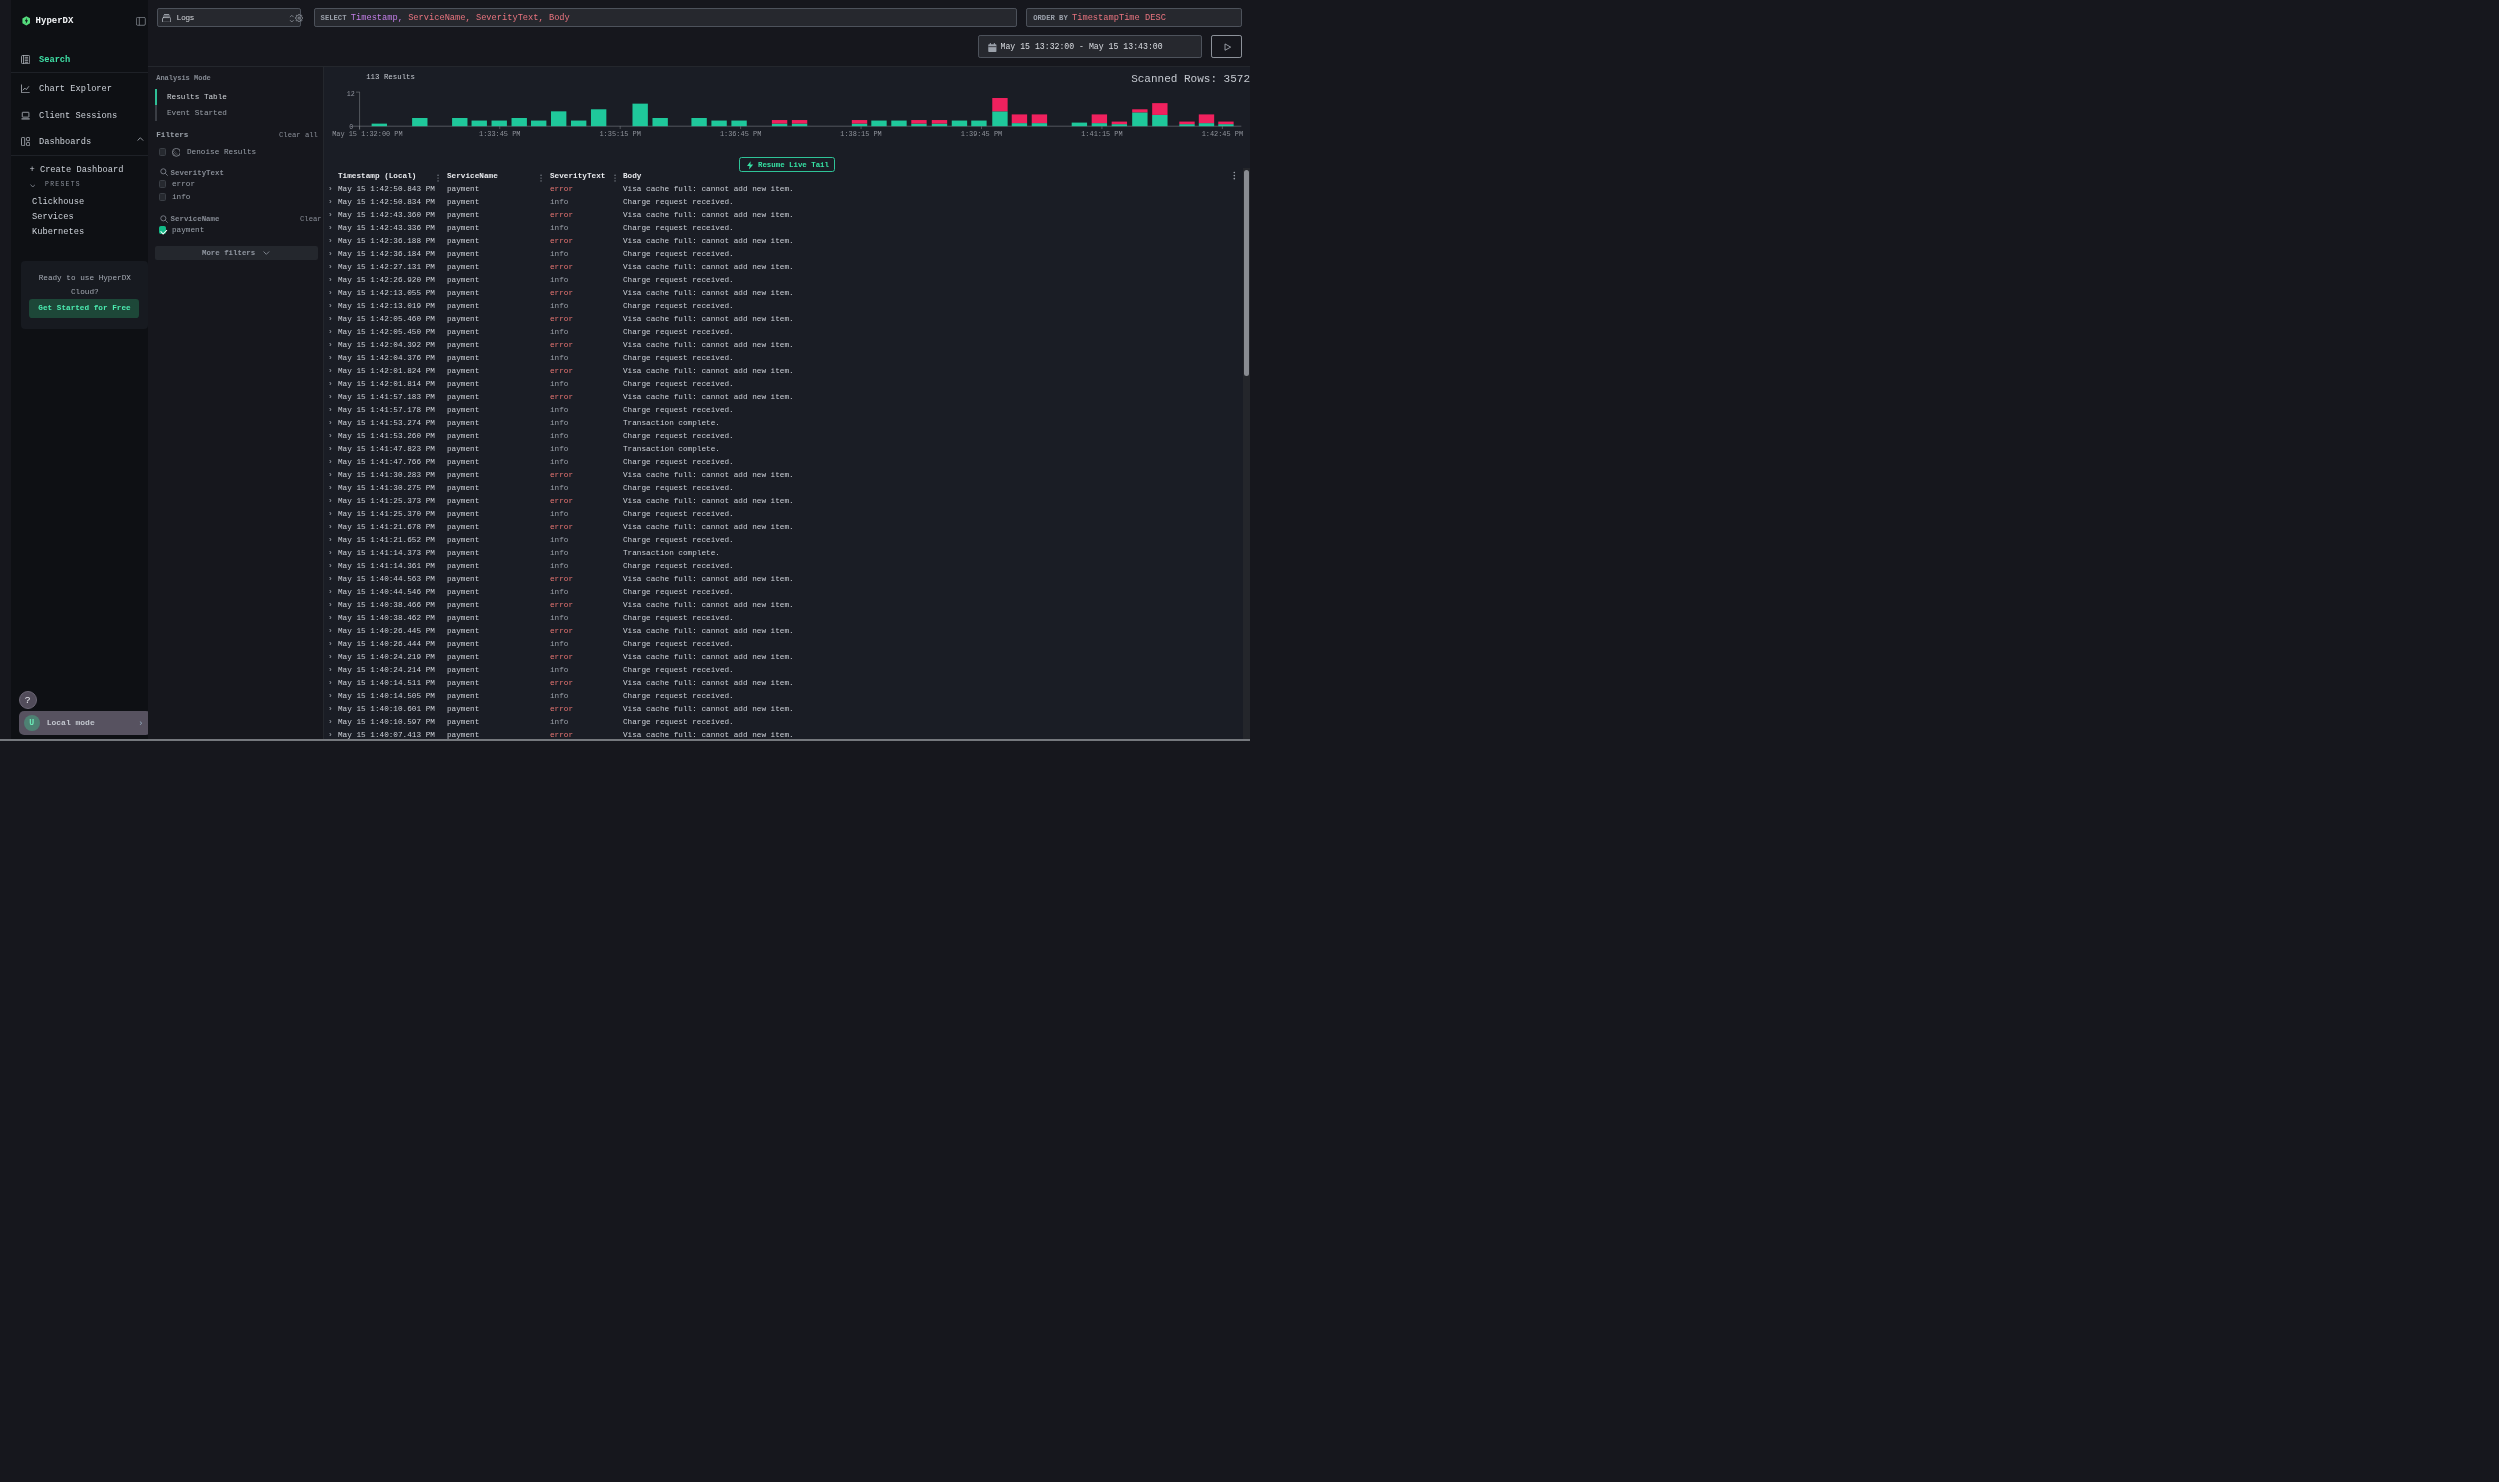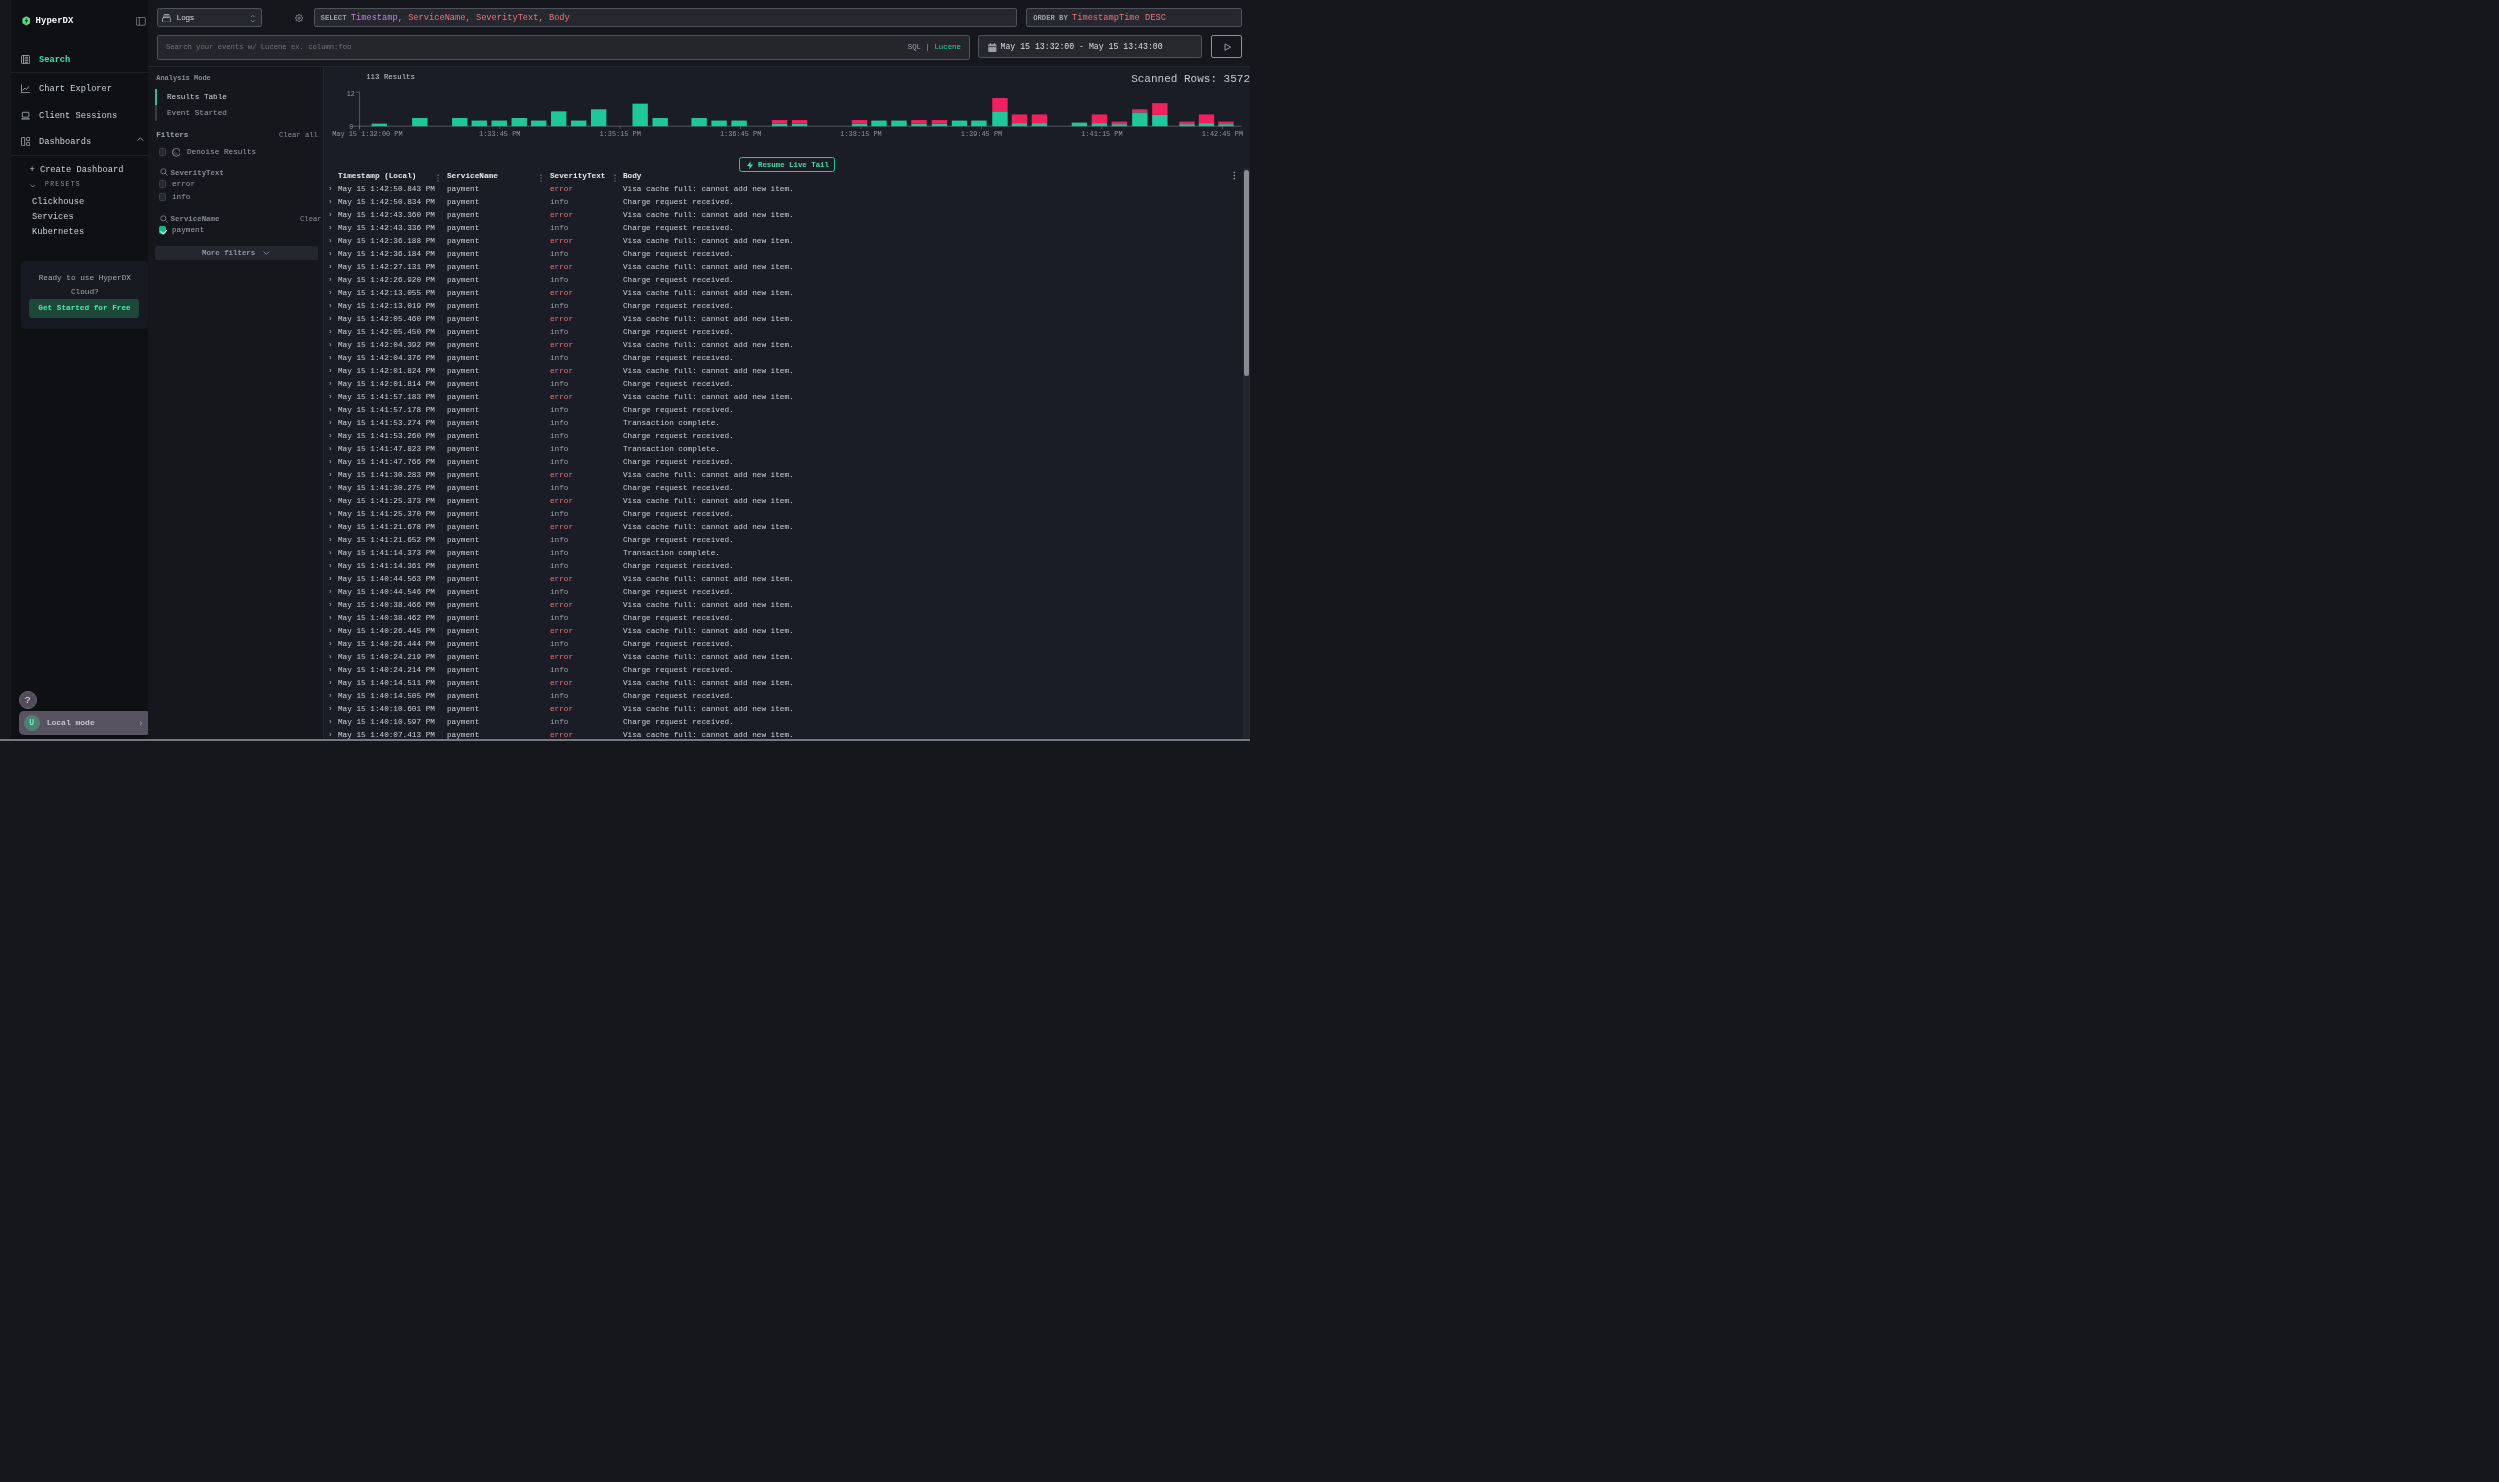--- a/index.html
+++ b/index.html
@@ -33,21 +33,21 @@
   background:#575260; }
 #localmode .av { position:absolute; left:5.1px; top:4.1px; width:16px; height:16px; border-radius:50%;
   background:#4e8173; color:#6cecb8; font-weight:bold; font-size:8.2px; text-align:center; line-height:16px; }
 #localmode .lm { position:absolute; left:28px; top:7.2px; font-size:8px; font-weight:bold; color:#c3c7cf; }
 #localmode .ch { position:absolute; right:7.2px; top:6.7px; color:#93a9bd; font-size:9.2px; }
 
 
 #topbar { position:absolute; left:148px; top:0; width:1102px; height:67px; background:#16171d;
   border-bottom:0.5px solid #24272d; }
 .box { position:absolute; background:#26282e; border:0.5px solid #4d525b; border-radius:2.1px; }
-#logsbox { left:8.7px; top:8.2px; width:105px; height:18.5px;padding-left:38px; }
+#logsbox { left:8.7px; top:8.2px; width:144px; height:18.5px;padding-left:38px; }
 #logsbox .t { position:absolute; left:19px; top:4.1px; font-family:"Liberation Sans",sans-serif; font-size:8px; color:#d4d7dc; }
 #logsbox svg.ic { position:absolute; left:4.4px; top:4.6px; }
 #logsbox .ud { position:absolute; right:5.1px; top:3.6px; }
 #gear { position:absolute; left:147px; top:14px; }
 #selbox { left:166px; top:8.2px; width:703px; height:18.5px; }
 #selbox .inner { position:absolute; left:5.6px; top:3.6px; font-size:8.7px; white-space:pre; }
 .kw { font-size:7.2px; font-weight:bold; color:#9ba1ab; }
 .purple { color:#c47fe8; }
 .salmon { color:#e8747f; }
 #orderbox { left:878px; top:8.2px; width:216px; height:18.5px; }
@@ -212,24 +212,20 @@
   </div>
   <svg id="gear" width="8.2" height="8.2" viewBox="0 0 24 24" fill="none" stroke="#aab0b8" stroke-width="2">
     <circle cx="12" cy="12" r="3.2"></circle>
     <path d="M19.4 15a1.65 1.65 0 0 0 .33 1.82l.06.06a2 2 0 1 1-2.83 2.83l-.06-.06a1.65 1.65 0 0 0-1.82-.33 1.65 1.65 0 0 0-1 1.51V21a2 2 0 1 1-4 0v-.09A1.65 1.65 0 0 0 9 19.4a1.65 1.65 0 0 0-1.82.33l-.06.06a2 2 0 1 1-2.83-2.83l.06-.06a1.65 1.65 0 0 0 .33-1.82 1.65 1.65 0 0 0-1.51-1H3a2 2 0 1 1 0-4h.09A1.65 1.65 0 0 0 4.6 9a1.65 1.65 0 0 0-.33-1.82l-.06-.06a2 2 0 1 1 2.83-2.83l.06.06a1.65 1.65 0 0 0 1.82.33H9a1.65 1.65 0 0 0 1-1.51V3a2 2 0 1 1 4 0v.09a1.65 1.65 0 0 0 1 1.51 1.65 1.65 0 0 0 1.82-.33l.06-.06a2 2 0 1 1 2.83 2.83l-.06.06a1.65 1.65 0 0 0-.33 1.82V9a1.65 1.65 0 0 0 1.51 1H21a2 2 0 1 1 0 4h-.09a1.65 1.65 0 0 0-1.51 1z"></path>
   </svg>
   <div class="box" id="selbox">
     <span class="inner"><span class="kw">SELECT </span><span class="purple">Timestamp, </span><span class="salmon">ServiceName, SeverityText, Body</span></span>
   </div>
   <div class="box" id="orderbox">
     <span class="inner"><span class="kw">ORDER BY </span><span class="salmon">TimestampTime DESC</span></span>
-  </div>
-  <div class="box" id="searchbox">
-    <span class="ph">Search your events w/ Lucene ex. column:foo</span>
-    <span class="langs">SQL | <span class="luc">Lucene</span></span>
   </div>
   <div class="box" id="datebox">
     <svg width="8.7" height="9.2" viewBox="0 0 17 18" fill="none">
       <rect x="0.5" y="2.5" width="16" height="15" rx="1.5" fill="#9ba1aa"></rect>
       <rect x="0.5" y="6.5" width="16" height="1.6" fill="#26282e"></rect>
       <rect x="3.6" y="0" width="2" height="4" fill="#9ba1aa"></rect>
       <rect x="11.4" y="0" width="2" height="4" fill="#9ba1aa"></rect>
     </svg>
     <span class="t">May 15 13:32:00 - May 15 13:43:00</span>
   </div>

